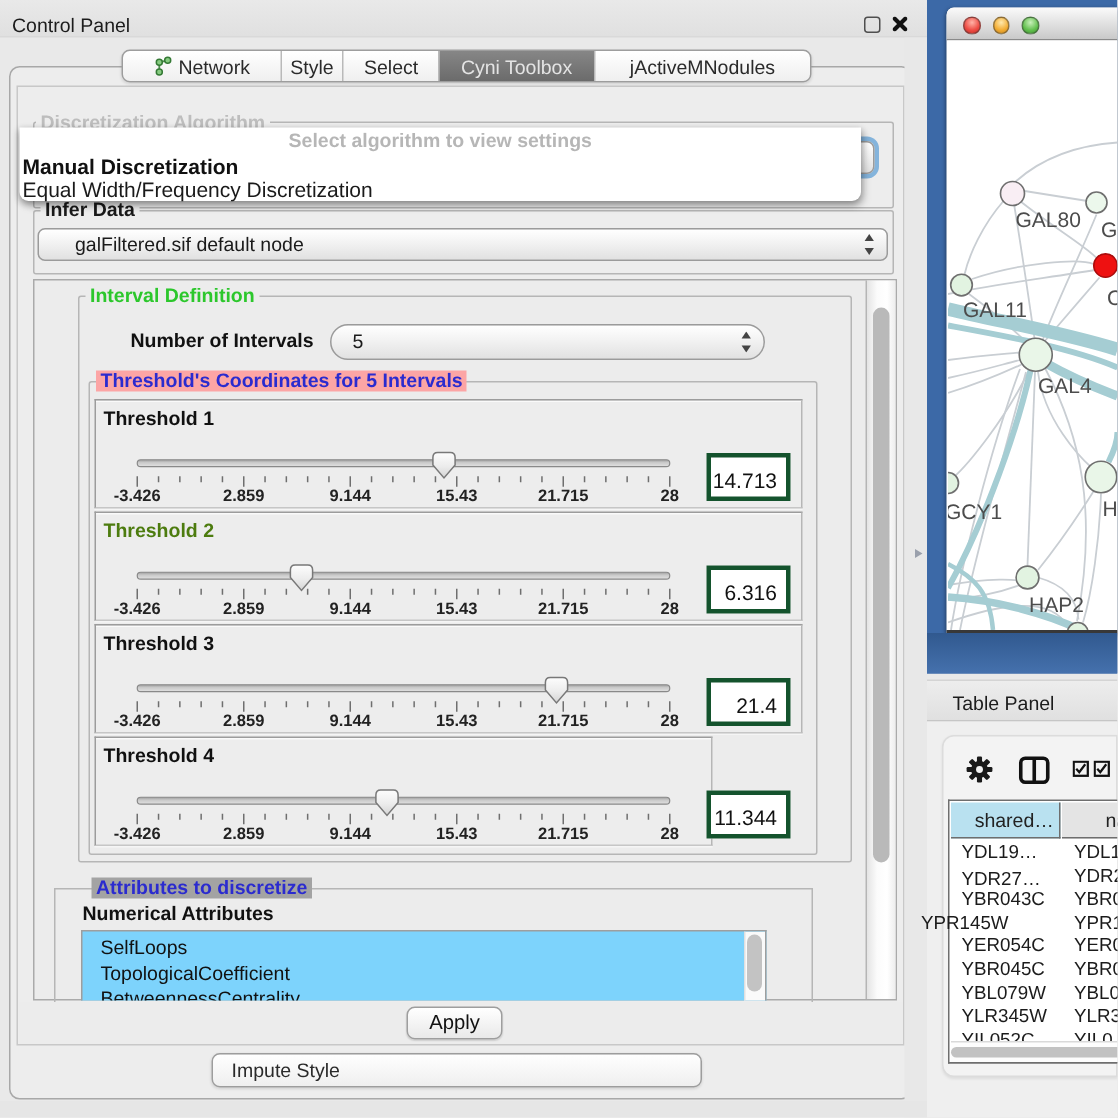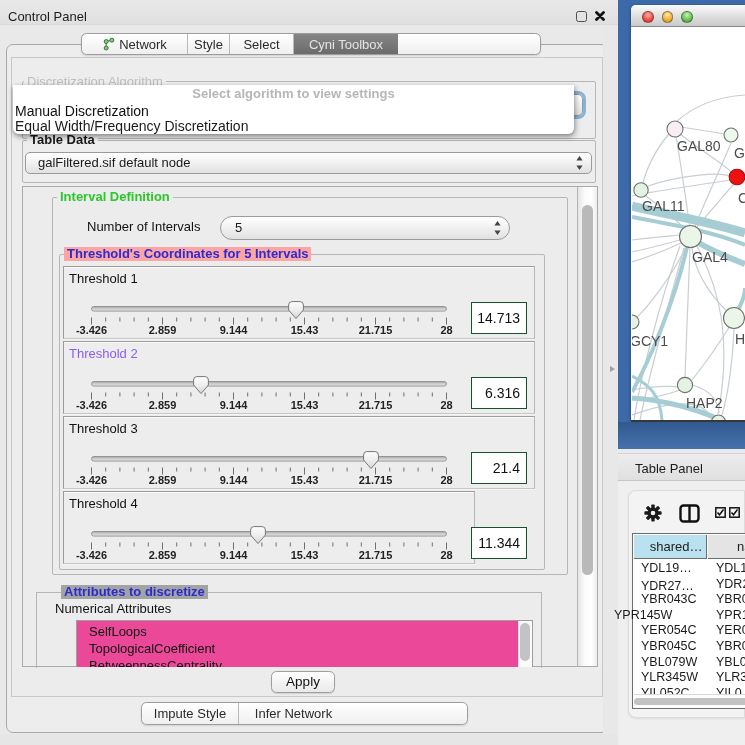--- a/index.html
+++ b/index.html
@@ -1,23 +1,23 @@
 <!DOCTYPE html>
 <html><head><meta charset="utf-8"><style>
 *{margin:0;padding:0;box-sizing:border-box}
 html,body{width:745px;height:745px}
 body{font-family:"Liberation Sans",sans-serif;position:relative;background:#e9e9e9;overflow:hidden}
 .a{position:absolute}
-.bold{font-weight:normal}
+.bold{font-weight:bold}
 .combo{position:absolute;border:1px solid #9b9b9b;background:linear-gradient(#ffffff,#f2f2f2 45%,#e1e1e1);color:#1a1a1a;font-size:13px}
 .arr{position:absolute;right:8px;top:50%;width:7px;height:14px;margin-top:-7px}
 .grp{position:absolute;border:1px solid #b6b6b6}
 .gtitle{position:absolute;font-size:13px;font-weight:bold;background:#ededed;padding:0 3px;line-height:14px}
 .tbox{position:absolute;background:#ededed;border:1px solid #9c9c9c;border-bottom-color:#c6c6c6;border-right-color:#b6b6b6;box-shadow:inset 0 1px 0 #fafafa,0 1px 0 #f5f5f5}
-.vfield{position:absolute;width:56px;height:32px;background:#fff;border:1px solid #14532d;font-size:14px;color:#111;text-align:right;line-height:31px;padding-right:6px}
+.vfield{position:absolute;width:56px;height:32px;background:#fff;border:3px solid #14532d;font-size:14px;color:#111;text-align:right;line-height:31px;padding-right:6px}
 .seg{display:flex;position:absolute;border:1px solid #9d9d9d;border-radius:5.5px;background:linear-gradient(#ffffff,#efefef);box-shadow:0 1px 2px rgba(0,0,0,0.12);overflow:hidden}
 .seg div{display:flex;align-items:center;justify-content:center;font-size:13px;color:#2a2a2a;font-weight:500;border-right:1px solid #b9b9b9;height:100%}
 .seg div:last-child{border-right:none}
 .seg .sel{background:linear-gradient(#868686,#6b6b6b);color:#e4e4e4;font-weight:400}
 .row{position:absolute;font-size:12.5px;color:#1b1b1b;white-space:nowrap}
 </style></head><body>
 
 <div class="a" style="left:0;top:0;width:618px;height:25px;background:linear-gradient(#e9e9e9,#e0e0e0);border-bottom:1px solid #d9d9d9"></div>
 <div class="a" style="left:8px;top:9px;font-size:13px;color:#1c1c1c">Control Panel</div>
 <div class="a" style="left:576px;top:11px;width:10.5px;height:10.5px;border:1.5px solid #4f4f4f;border-radius:2.5px"></div>
@@ -29,27 +29,28 @@
 <div class="seg" style="left:81px;top:33px;width:460px;height:22px">
 <div style="width:106px"><svg width="13" height="15" style="margin-right:4px">
         <path d="M4.2,4.5 L4.2,11 M4.2,4.5 L9.8,3.2" stroke="#4e8c4e" stroke-width="1.2" fill="none"></path>
         <circle cx="4.2" cy="4.5" r="2" fill="#86cb80" stroke="#357a35" stroke-width="1"></circle>
         <circle cx="4.2" cy="11" r="2" fill="#86cb80" stroke="#357a35" stroke-width="1"></circle>
         <circle cx="9.8" cy="3.2" r="2" fill="#86cb80" stroke="#357a35" stroke-width="1"></circle>
       </svg>Network</div>
 <div style="width:42px">Style</div>
 <div style="width:64px">Select</div>
 <div class="sel" style="width:104px">Cyni Toolbox</div>
+<div style="width:144px">jActiveMNodules</div>
 </div>
 <div class="grp" style="left:22px;top:81px;width:574px;height:58px;border-radius:2px"></div>
 <div class="combo" style="left:25px;top:94px;width:558px;height:22px;border-radius:5px;box-shadow:0 0 0 3px rgba(105,165,215,0.8)"></div>
 <div class="a bold" style="left:27px;top:74px;font-size:13px;color:#bdbdbd;background:#ededed;padding:0 3px;margin-left:-3px">Discretization Algorithm</div>
 <div class="grp" style="left:22px;top:140px;width:574px;height:43px;border-radius:2px"></div>
-<div class="gtitle" style="left:27px;top:133px;color:#1a1a1a">Table Data</div>
-<div class="combo" style="left:25px;top:152px;width:567px;height:22px;border-radius:5px;line-height:20px;padding-left:12px">galFiltered.sif default node<svg class="arr" viewBox="0 0 7 14">
+<div class="gtitle" style="left:27px;top:133px;color:#1a1a1a">Infer Data</div>
+<div class="combo" style="left:25px;top:152px;width:567px;height:22px;border-radius:5px;line-height:20px;padding-left:24px">galFiltered.sif default node<svg class="arr" viewBox="0 0 7 14">
       <path d="M3.5,0 L6.6,4.6 L0.4,4.6 Z" fill="#444"></path>
       <path d="M3.5,14 L6.6,9.4 L0.4,9.4 Z" fill="#444"></path>
     </svg></div>
 <div class="a" style="left:22px;top:186px;width:576px;height:481px;border:1px solid #aaaaaa;background:#ececec"></div>
 <div class="a" style="left:577px;top:187px;width:20px;height:479px;background:linear-gradient(90deg,#e4e4e4,#fbfbfb 35%,#ffffff 70%,#ededed);border-left:1px solid #b5b5b5"></div>
 <div class="a" style="left:582px;top:205px;width:11px;height:370px;background:#b9b9b9;border-radius:6px"></div>
 <div class="grp" style="left:52px;top:197px;width:516px;height:378px;border-radius:2px;background:#ececec"></div>
 <div class="gtitle" style="left:57px;top:190px;color:#2cc72c;background:#ececec">Interval Definition</div>
 <div class="a bold" style="left:87px;top:219px;font-size:13px;color:#111">Number of Intervals</div>
 <div class="combo" style="left:220px;top:216px;width:290px;height:24px;border-radius:12px;line-height:22px;padding-left:14px">5<svg class="arr" viewBox="0 0 7 14">
@@ -83,21 +84,21 @@
       <text x="223.5" y="37" font-size="11" font-weight="bold" fill="#222" text-anchor="middle" font-family="Liberation Sans,sans-serif">15.43</text>
       <text x="294.5" y="37" font-size="11" font-weight="bold" fill="#222" text-anchor="middle" font-family="Liberation Sans,sans-serif">21.715</text>
       <text x="365.5" y="37" font-size="11" font-weight="bold" fill="#222" text-anchor="middle" font-family="Liberation Sans,sans-serif">28</text>
       <g transform="translate(215,0)">
         <path d="M-7.4,13 L-7.4,8 Q-7.4,4.6 -4.2,4.6 L4.2,4.6 Q7.4,4.6 7.4,8 L7.4,13 L0,21.6 Z" fill="url(#tg)" stroke="#787878" stroke-width="1"></path>
       </g>
     </svg>
 <div class="vfield" style="left:407px;top:35px">14.713</div>
 </div>
 <div class="tbox" style="left:63px;top:341px;width:472px;height:73px">
-<div class="a bold" style="left:5px;top:4px;font-size:13px;color:#8b5cf6">Threshold 2</div>
+<div class="a bold" style="left:5px;top:4px;font-size:13px;color:#4d7c0f">Threshold 2</div>
 <svg class="a" style="left:17px;top:30px;overflow:visible" width="380" height="40">
       <defs>
         <linearGradient id="tg" x1="0" y1="0" x2="0" y2="1">
           <stop offset="0" stop-color="#fdfdfd"></stop>
           <stop offset="0.55" stop-color="#ececec"></stop>
           <stop offset="1" stop-color="#d4d4d4"></stop>
         </linearGradient>
       </defs>
       <defs>
         <linearGradient id="trk" x1="0" y1="0" x2="0" y2="1">
@@ -178,32 +179,31 @@
       <text x="365.5" y="37" font-size="11" font-weight="bold" fill="#222" text-anchor="middle" font-family="Liberation Sans,sans-serif">28</text>
       <g transform="translate(177,0)">
         <path d="M-7.4,13 L-7.4,8 Q-7.4,4.6 -4.2,4.6 L4.2,4.6 Q7.4,4.6 7.4,8 L7.4,13 L0,21.6 Z" fill="url(#tg)" stroke="#787878" stroke-width="1"></path>
       </g>
     </svg>
 <div class="vfield" style="left:407px;top:35px">11.344</div>
 </div>
 <div class="grp" style="left:36px;top:592px;width:506px;height:76px;border-bottom:none"></div>
 <div class="gtitle" style="left:61px;top:585px;color:#2b2bcf;background:#a3a3a3">Attributes to discretize</div>
 <div class="a bold" style="left:55px;top:601px;font-size:13px;color:#111">Numerical Attributes</div>
-<div class="a" style="left:76px;top:620px;width:457px;height:47px;background:#ec4899;border:1px solid #9e9e9e;border-bottom:none;overflow:hidden">
+<div class="a" style="left:54px;top:620px;width:457px;height:47px;background:#7dd3fc;border:1px solid #9e9e9e;border-bottom:none;overflow:hidden">
 <div style="position:absolute;left:12px;top:3px;font-size:13px;color:#111">SelfLoops</div>
 <div style="position:absolute;left:12px;top:20px;font-size:13px;color:#111">TopologicalCoefficient</div>
 <div style="position:absolute;left:12px;top:37px;font-size:13px;color:#111">BetweennessCentrality</div>
 <div style="position:absolute;right:0;top:0;width:14px;height:47px;background:#fafafa;border-left:1px solid #e0e0e0"></div>
 <div style="position:absolute;right:2px;top:2px;width:10px;height:38px;background:#c3c3c3;border-radius:5px"></div>
 </div>
 <div class="a" style="left:13px;top:668px;width:589px;height:28px;background:#ececec"></div>
 <div class="a" style="left:271px;top:671px;width:64px;height:22px;border:1px solid #9e9e9e;border-radius:5.5px;background:linear-gradient(#ffffff,#e9e9e9);box-shadow:0 1px 1px rgba(0,0,0,0.12);font-size:13.5px;color:#111;text-align:center;line-height:20px">Apply</div>
 <div class="seg" style="left:141px;top:702px;width:327px;height:23px">
 <div style="width:97px">Impute Style</div>
-<div style="width:109px">Infer Network</div>
 </div>
 <div class="a" style="left:13px;top:85px;width:561px;height:49px;background:#fff;border-radius:0 0 6px 6px;box-shadow:0 2px 5px rgba(0,0,0,0.33),2px 3px 6px rgba(0,0,0,0.18)"></div>
 <div class="a" style="left:13px;top:86px;width:561px;text-align:center;font-size:13px;font-weight:bold;color:#b6b6b6">Select algorithm to view settings</div>
 <div class="a bold" style="left:15px;top:103px;font-size:14px;color:#111">Manual Discretization</div>
 <div class="a" style="left:15px;top:118px;font-size:14px;color:#1a1a1a">Equal Width/Frequency Discretization</div>
 <div class="a" style="left:603px;top:25px;width:15px;height:720px;background:#e8e8e8"></div>
 <svg class="a" style="left:609px;top:365px" width="7" height="8">
     <path d="M1,1 L6,4 L1,7 Z" fill="#9aa0ac"></path>
   </svg>
 <div class="a" style="left:618px;top:0;width:127px;height:449px;background:#3c69a7"></div>

